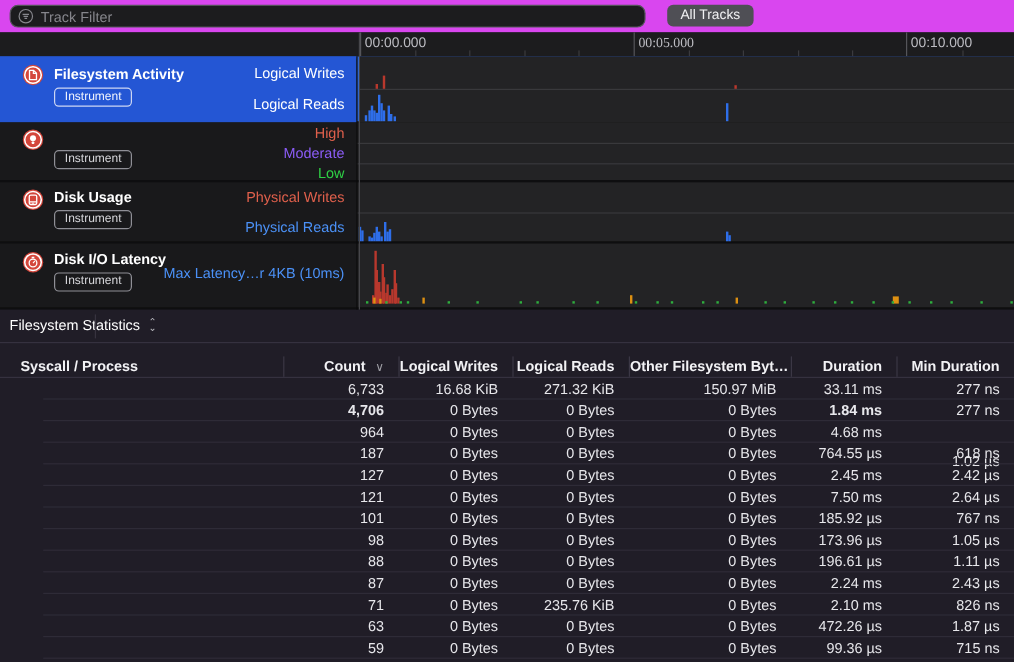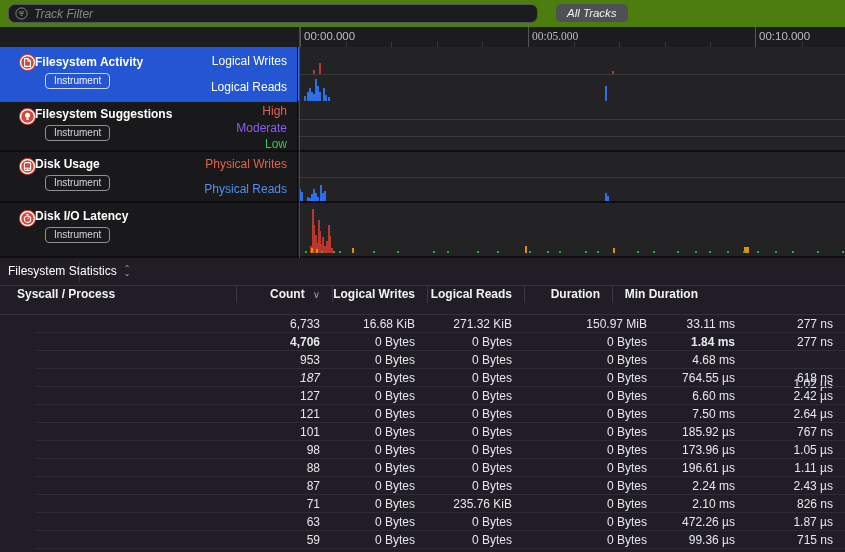--- a/index.html
+++ b/index.html
@@ -1,20 +1,20 @@
 <!DOCTYPE html>
 <html><head>
 <meta charset="utf-8">
 <style>
   * { margin:0; padding:0; box-sizing:border-box; }
   html,body { width:845px; height:552px; overflow:hidden; background:#1a1a1c;
     font-family:"Liberation Sans", sans-serif; color:#e8e8ea; }
 
   
-  #toolbar { position:absolute; top:0; left:0; width:845px; height:27px; background:#4d7c0f;font-style:italic; }
+  #toolbar { position:absolute; top:0; left:0; width:845px; height:27px; background:#d946ef; }
   #filter-field { position:absolute; left:8px; top:4px; width:530px; height:19px;
     border:1px solid #54545a; border-radius:7px; background:#1c1c1e;
     display:flex; align-items:center; gap:6px; padding-left:6px; }
   #filter-field .ph { color:#86868c; font-size:12px; }
   #all-tracks { position:absolute; left:556px; top:4px; height:18px; padding:0 11px;
     background:#4f4f55; border-radius:5px; color:#f1f1f3; font-size:11.5px;
     display:flex; align-items:center; }
 
   
   #ruler { position:absolute; top:27px; left:0; width:845px; height:20px; background:#1c1c1e; }
@@ -27,36 +27,36 @@
   .track-row { position:absolute; left:0; width:845px; border-bottom:2px solid #0e0e10; }
   .track-head { position:absolute; left:0; top:0; width:297px; height:100%; background:#19191b; }
   .track-row.selected .track-head { background:#2456d4; }
   .track-graph { position:absolute; left:297px; top:0; width:548px; height:100%;
     background:#232325; overflow:hidden; }
   .track-row.selected { box-shadow: inset 0 2px 0 #2e6cf0, inset 0 -2px 0 #2e6cf0; border-bottom:none; }
   .lane-line { position:absolute; left:0; width:548px; height:1px; background:#39393c; }
   .bar { position:absolute; }
   .track-icon { position:absolute; left:19px; width:17px; height:17px; border-radius:50%;
     display:flex; align-items:center; justify-content:center; }
-  .track-title { position:absolute; left:35px; font-size:12px; font-weight:bold; color:#fff; white-space:nowrap; }
+  .track-title { position:absolute; left:45px; font-size:12px; font-weight:bold; color:#fff; white-space:nowrap; }
   .track-badge { position:absolute; left:45px; font-size:10px; color:#d6d6da;
     border:1px solid #8f8f96; border-radius:4px; padding:1px 8px 2px; }
   .track-row.selected .track-badge { border-color:#cdd6f3; color:#f0f3fc; }
   .lane-label { position:absolute; right:10px; font-size:12px; white-space:nowrap; }
   #playhead { position:absolute; left:299px; top:27px; width:1px; height:231px; background:#47474b; z-index:5; }
   #graph-divider { position:absolute; left:297px; top:47px; width:1px; height:211px; background:#0a0a0b; z-index:4; }
 
   
   #stats { position:absolute; top:258px; left:0; width:845px; height:294px; background:#201d27; }
   #stats-titlebar { position:relative; height:28px; border-bottom:1px solid #35313f; }
   #stats-popup { position:absolute; left:8px; top:6px; display:flex; align-items:center; gap:7px;
     font-size:12px; color:#fff; }
   .updown { display:flex; flex-direction:column; line-height:5px; font-size:8px; color:#b4b4ba; }
   #titlebar-sep { position:absolute; left:79px; top:4px; width:1px; height:20px; background:#37333f; }
-  #stats-header { display:flex; height:29px; border-bottom:1px solid #35313f; align-items:flex-start; }
+  #stats-header { display:flex; height:29px; border-bottom:1px solid #35313f; align-items:flex-end; }
   .hcol { font-size:12px; font-weight:bold; color:#f2f2f5; text-align:right; padding-right:12px;
     height:17px; line-height:17px; border-left:1px solid #3b3745; white-space:nowrap; overflow:hidden; }
   .hcol:first-child { text-align:left; padding-left:17px; border-left:none; }
   .sort-chev { font-weight:normal; color:#9d9da4; font-size:10px; margin-left:8px; }
   .trow { position:relative; display:flex; height:18px; align-items:center; font-size:12px; color:#e7e7eb; }
   .trow .sep { position:absolute; left:36px; right:0; bottom:0; height:1px; background:#2e2b37; }
   .tcell { text-align:right; padding-right:12px; white-space:nowrap; overflow:hidden; }
   .name-cell { position:relative; text-align:left; }
 </style>
 </head>
@@ -134,21 +134,20 @@
         <div class="lane-line" style="top: 34px;"></div>
       </div>
       <div class="track-head">
         <div class="track-icon" style="top: 6px; background: rgb(212, 71, 60);">
           <svg width="17" height="17" viewBox="0 0 17 17">
             <circle cx="8.5" cy="8.5" r="6.9" fill="none" stroke="#fff" stroke-width="1.3"></circle>
             <circle cx="8.5" cy="7.3" r="2.5" fill="#fff"></circle>
             <rect x="7.4" y="9.9" width="2.2" height="2.1" rx="0.6" fill="#fff"></rect>
           </svg>
         </div>
-        <div class="track-title" style="top: 5px;">Filesystem Suggestions</div>
         <div class="track-badge" style="top: 23px;">Instrument</div>
         <div class="lane-label" style="top: 2px; color: rgb(224, 96, 76);">High</div>
         <div class="lane-label" style="top: 19px; color: #8b5cf6;">Moderate</div>
         <div class="lane-label" style="top: 35px; color: rgb(47, 209, 69);">Low</div>
       </div>
     </div>
     <div class="track-row" style="top: 105px; height: 51px;">
       <div class="track-graph">
         <div class="lane-line" style="top: 25px;"></div>
         <div class="bar" style="left: 2px; width: 2px; height: 13px; top: 37px; background: rgb(46, 110, 233);"></div>
@@ -234,20 +233,21 @@
         <div class="track-icon" style="top: 7px; background: rgb(212, 71, 60);">
           <svg width="17" height="17" viewBox="0 0 17 17">
             <circle cx="8.5" cy="8.5" r="6.9" fill="none" stroke="#fff" stroke-width="1.3"></circle>
             <circle cx="8.5" cy="9.2" r="3.2" fill="none" stroke="#fff" stroke-width="1.1"></circle>
             <line x1="8.5" y1="9.2" x2="10.1" y2="7.4" stroke="#fff" stroke-width="1"></line>
             <line x1="7.4" y1="4.6" x2="9.6" y2="4.6" stroke="#fff" stroke-width="1.2"></line>
           </svg>
         </div>
         <div class="track-title" style="top: 6px;">Disk I/O Latency</div>
         <div class="track-badge" style="top: 24px;">Instrument</div>
+        <div class="lane-label" style="top: 18px; color: rgb(75, 145, 247);">Max Latency…r 4KB (10ms)</div>
       </div>
     </div>
   </div>
 <div id="graph-divider"></div>
 <div id="playhead"></div>
 
 <div id="stats">
   <div id="stats-titlebar">
     <div id="stats-popup">
       <span>Filesystem Statistics</span>
@@ -256,20 +256,21 @@
           <span>⌄</span>
         </span>
     </div>
     <div id="titlebar-sep"></div>
   </div>
   <div id="stats-header">
       <div class="hcol" style="width: 236px;">Syscall / Process</div>
       <div class="hcol" style="width: 96px;">Count<span class="sort-chev">∨</span></div>
       <div class="hcol" style="width: 95px;">Logical Writes</div>
       <div class="hcol" style="width: 97px;">Logical Reads</div>
+      <div class="hcol" style="width: 135px;">Other Filesystem Byt…</div>
       <div class="hcol" style="width: 88px;">Duration</div>
       <div class="hcol" style="width: 98px;">Min Duration</div>
     </div>
   <div id="stats-body">
       <div class="trow">
         <div class="tcell name-cell" style="width: 236px;"></div>
         <div class="tcell" style="width: 96px;">6,733</div>
         <div class="tcell" style="width: 95px;">16.68 KiB</div>
         <div class="tcell" style="width: 97px; text-align: right;">271.32 KiB</div>
         <div class="tcell" style="width: 135px;">150.97 MiB</div>
@@ -282,45 +283,45 @@
         <div class="tcell" style="width: 96px; font-weight: bold;">4,706</div>
         <div class="tcell" style="width: 95px;">0 Bytes</div>
         <div class="tcell" style="width: 97px;">0 Bytes</div>
         <div class="tcell" style="width: 135px;">0 Bytes</div>
         <div class="tcell" style="width: 88px; font-weight: bold;">1.84 ms</div>
         <div class="tcell" style="width: 98px;">277 ns</div>
         <div class="sep"></div>
       </div>
       <div class="trow">
         <div class="tcell name-cell" style="width: 236px;"></div>
-        <div class="tcell" style="width: 96px;">953</div>
+        <div class="tcell" style="width: 96px;">964</div>
         <div class="tcell" style="width: 95px;">0 Bytes</div>
         <div class="tcell" style="width: 97px;">0 Bytes</div>
         <div class="tcell" style="width: 135px;">0 Bytes</div>
         <div class="tcell" style="width: 88px;">4.68 ms</div>
         <div class="tcell" style="width: 98px; margin-top: 48px;">1.02 µs</div>
         <div class="sep"></div>
       </div>
       <div class="trow">
         <div class="tcell name-cell" style="width: 236px;"></div>
-        <div class="tcell" style="width: 96px; font-style: italic;">187</div>
+        <div class="tcell" style="width: 96px;">187</div>
         <div class="tcell" style="width: 95px;">0 Bytes</div>
         <div class="tcell" style="width: 97px;">0 Bytes</div>
         <div class="tcell" style="width: 135px;">0 Bytes</div>
         <div class="tcell" style="width: 88px;">764.55 µs</div>
         <div class="tcell" style="width: 98px;">618 ns</div>
         <div class="sep"></div>
       </div>
       <div class="trow">
         <div class="tcell name-cell" style="width: 236px;"></div>
         <div class="tcell" style="width: 96px;">127</div>
         <div class="tcell" style="width: 95px;">0 Bytes</div>
         <div class="tcell" style="width: 97px;">0 Bytes</div>
         <div class="tcell" style="width: 135px;">0 Bytes</div>
-        <div class="tcell" style="width: 88px;">6.60 ms</div>
+        <div class="tcell" style="width: 88px;">2.45 ms</div>
         <div class="tcell" style="width: 98px;">2.42 µs</div>
         <div class="sep"></div>
       </div>
       <div class="trow">
         <div class="tcell name-cell" style="width: 236px;"></div>
         <div class="tcell" style="width: 96px;">121</div>
         <div class="tcell" style="width: 95px;">0 Bytes</div>
         <div class="tcell" style="width: 97px;">0 Bytes</div>
         <div class="tcell" style="width: 135px;">0 Bytes</div>
         <div class="tcell" style="width: 88px;">7.50 ms</div>

